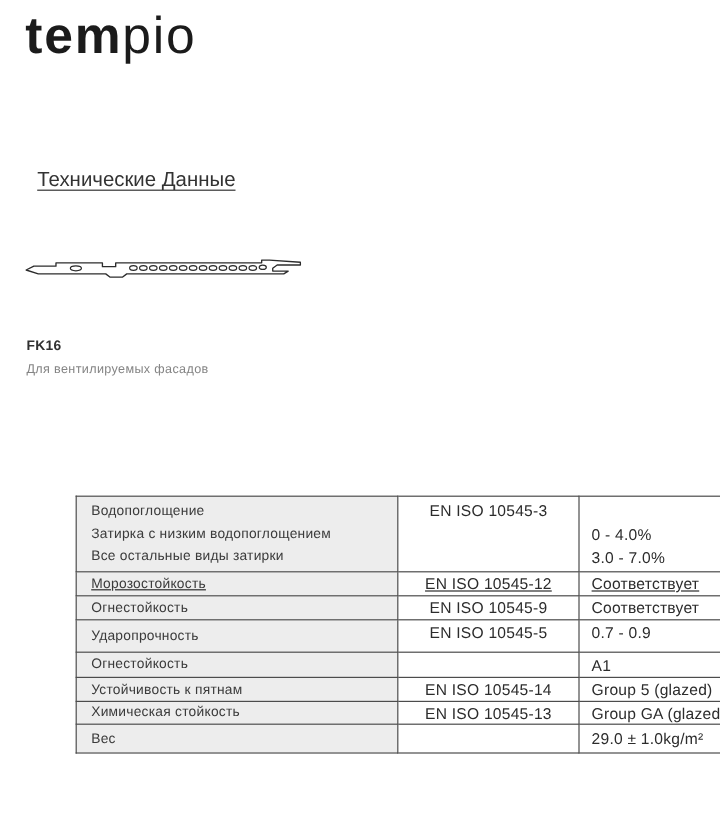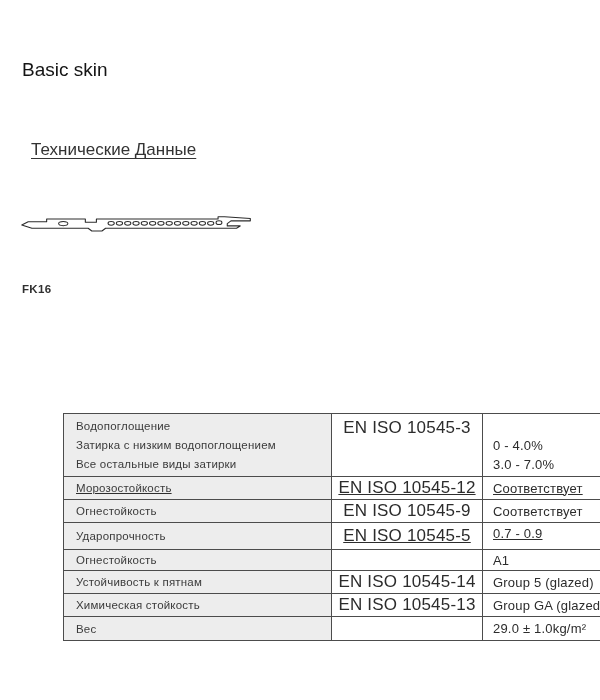--- a/index.html
+++ b/index.html
@@ -91,44 +91,46 @@
   }
   td.c-prop {
     background: #ededed;
     padding: 2px 10px 2px 12px;
     font-size: 11.5px;
     color: #3b3b3b;
     letter-spacing: 0.2px;
   }
   td.c-std {
     text-align: center;
-    font-size: 17px;
+    font-size: 13px;
     color: #2c2c2c;
     letter-spacing: 0.2px;
   }
   td.c-val {
     padding-left: 10px;
     font-size: 13px;
     color: #2c2c2c;
     letter-spacing: 0.2px;
   }
   .val-small { font-size: 10.5px; color: #555555; }
   .line { line-height: 19px; height: 19px; white-space: nowrap; }
   tr.r-multi td { vertical-align: top; }
   tr.r-multi td.c-prop { padding-top: 3px; }
   tr.r-multi td.c-std { padding-top: 4px; }
   tr.r-multi td.c-val { padding-top: 3px; }
-  tr.r-tall td.c-std, tr.r-tall td.c-val { vertical-align: top; padding-top: 3px; text-decoration: underline; }
+  tr.r-tall td.c-std, tr.r-tall td.c-val { vertical-align: top; padding-top: 3px; }
 </style>
 </head>
 <body>
 
 <div class="page">
 
-  <div class="subtitle">Basic skin</div>
+  <div class="logo">
+    <span class="logo-bold">tem</span><span class="logo-light">pio</span>
+  </div>
 
   <div class="section-title">Технические Данные</div>
 
   <svg class="drawing" viewBox="0 0 255 20" preserveAspectRatio="xMidYMid meet" aria-hidden="true">
     <path d="M3 10 L10 6.5 H30 V3.5 H72 V7 H84 V3.5 H216 V1 H223 L251 3 V5.5 H230 L226 8.5 V11 H240 L236 13.5 H94 L90 16.5 H79 L75 13.5 H14 Z" fill="#ffffff" stroke="#2c2c2c" stroke-width="1.2" stroke-linejoin="round"></path>
     <ellipse cx="48" cy="8.5" rx="5" ry="2.2" fill="none" stroke="#2c2c2c" stroke-width="1.1"></ellipse>
     <ellipse cx="100" cy="8.2" rx="3.4" ry="2.1" fill="none" stroke="#2c2c2c" stroke-width="1.1"></ellipse>
     <ellipse cx="109" cy="8.2" rx="3.4" ry="2.1" fill="none" stroke="#2c2c2c" stroke-width="1.1"></ellipse>
     <ellipse cx="118" cy="8.2" rx="3.4" ry="2.1" fill="none" stroke="#2c2c2c" stroke-width="1.1"></ellipse>
     <ellipse cx="127" cy="8.2" rx="3.4" ry="2.1" fill="none" stroke="#2c2c2c" stroke-width="1.1"></ellipse>
@@ -138,20 +140,21 @@
     <ellipse cx="163" cy="8.2" rx="3.4" ry="2.1" fill="none" stroke="#2c2c2c" stroke-width="1.1"></ellipse>
     <ellipse cx="172" cy="8.2" rx="3.4" ry="2.1" fill="none" stroke="#2c2c2c" stroke-width="1.1"></ellipse>
     <ellipse cx="181" cy="8.2" rx="3.4" ry="2.1" fill="none" stroke="#2c2c2c" stroke-width="1.1"></ellipse>
     <ellipse cx="190" cy="8.2" rx="3.4" ry="2.1" fill="none" stroke="#2c2c2c" stroke-width="1.1"></ellipse>
     <ellipse cx="199" cy="8.2" rx="3.4" ry="2.1" fill="none" stroke="#2c2c2c" stroke-width="1.1"></ellipse>
     <ellipse cx="208" cy="8.2" rx="3.4" ry="2.1" fill="none" stroke="#2c2c2c" stroke-width="1.1"></ellipse>
     <ellipse cx="217" cy="7.5" rx="3.2" ry="2" fill="none" stroke="#2c2c2c" stroke-width="1.1"></ellipse>
   </svg>
 
   <div class="fk-code">FK16</div>
+  <div class="fk-desc">Для вентилируемых фасадов</div>
 
   <table class="spec">
     <colgroup>
       <col style="width:268px">
       <col style="width:151px">
       <col style="width:147px">
     </colgroup>
     <tbody>
       <tr class="r-multi" style="height:58px;">
         <td class="c-prop">

